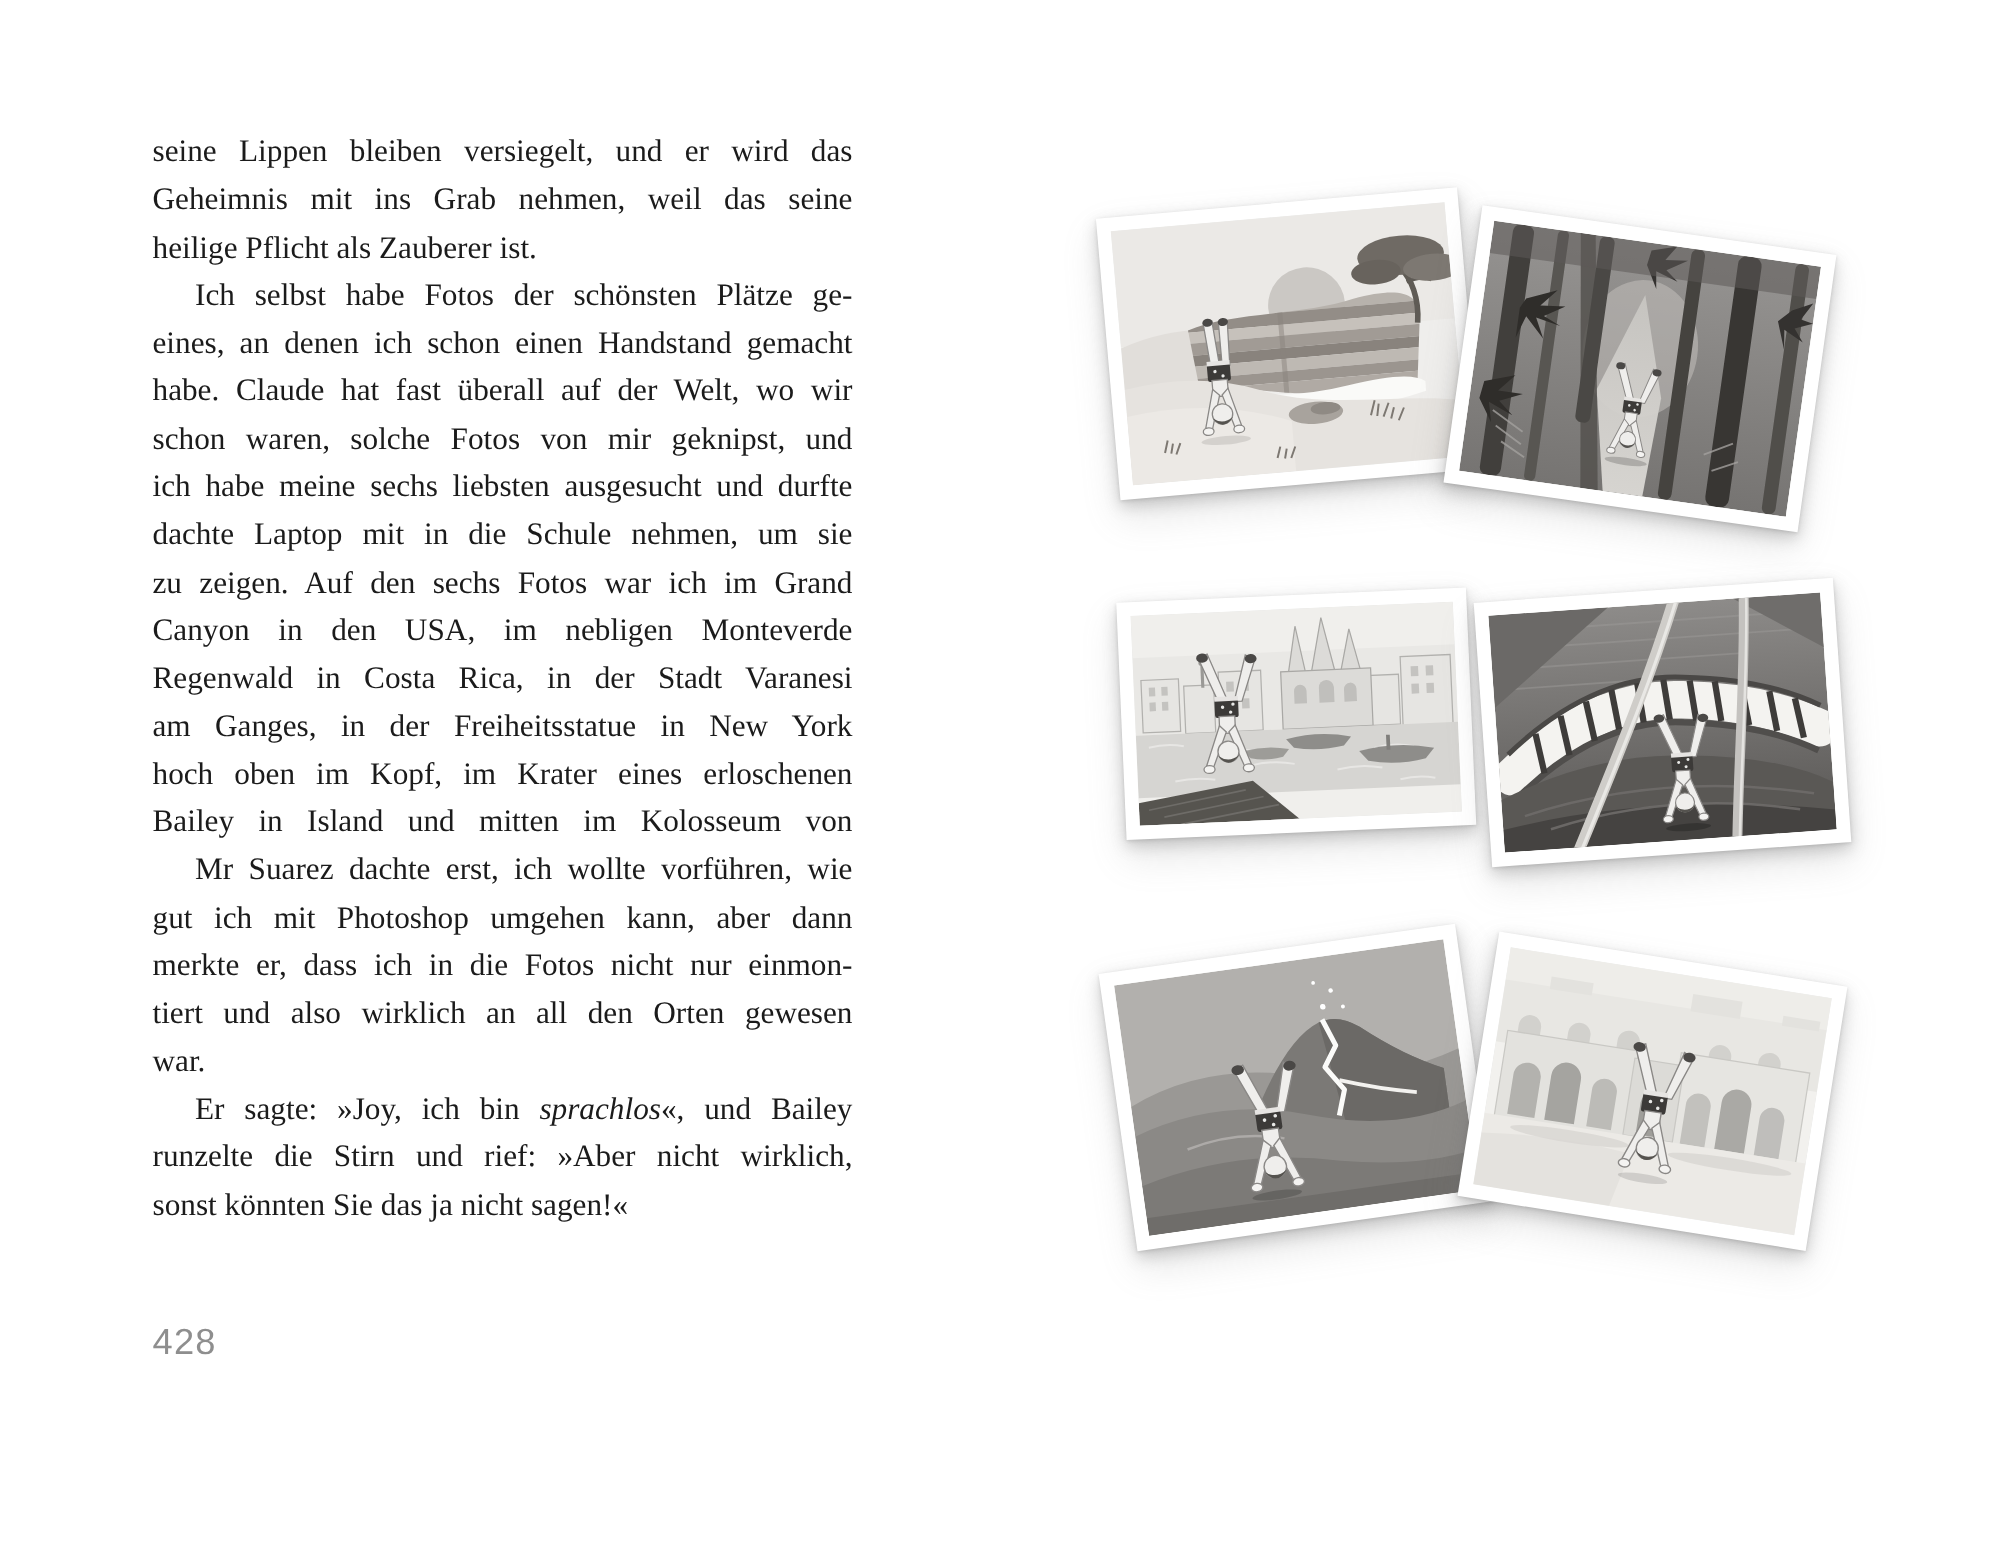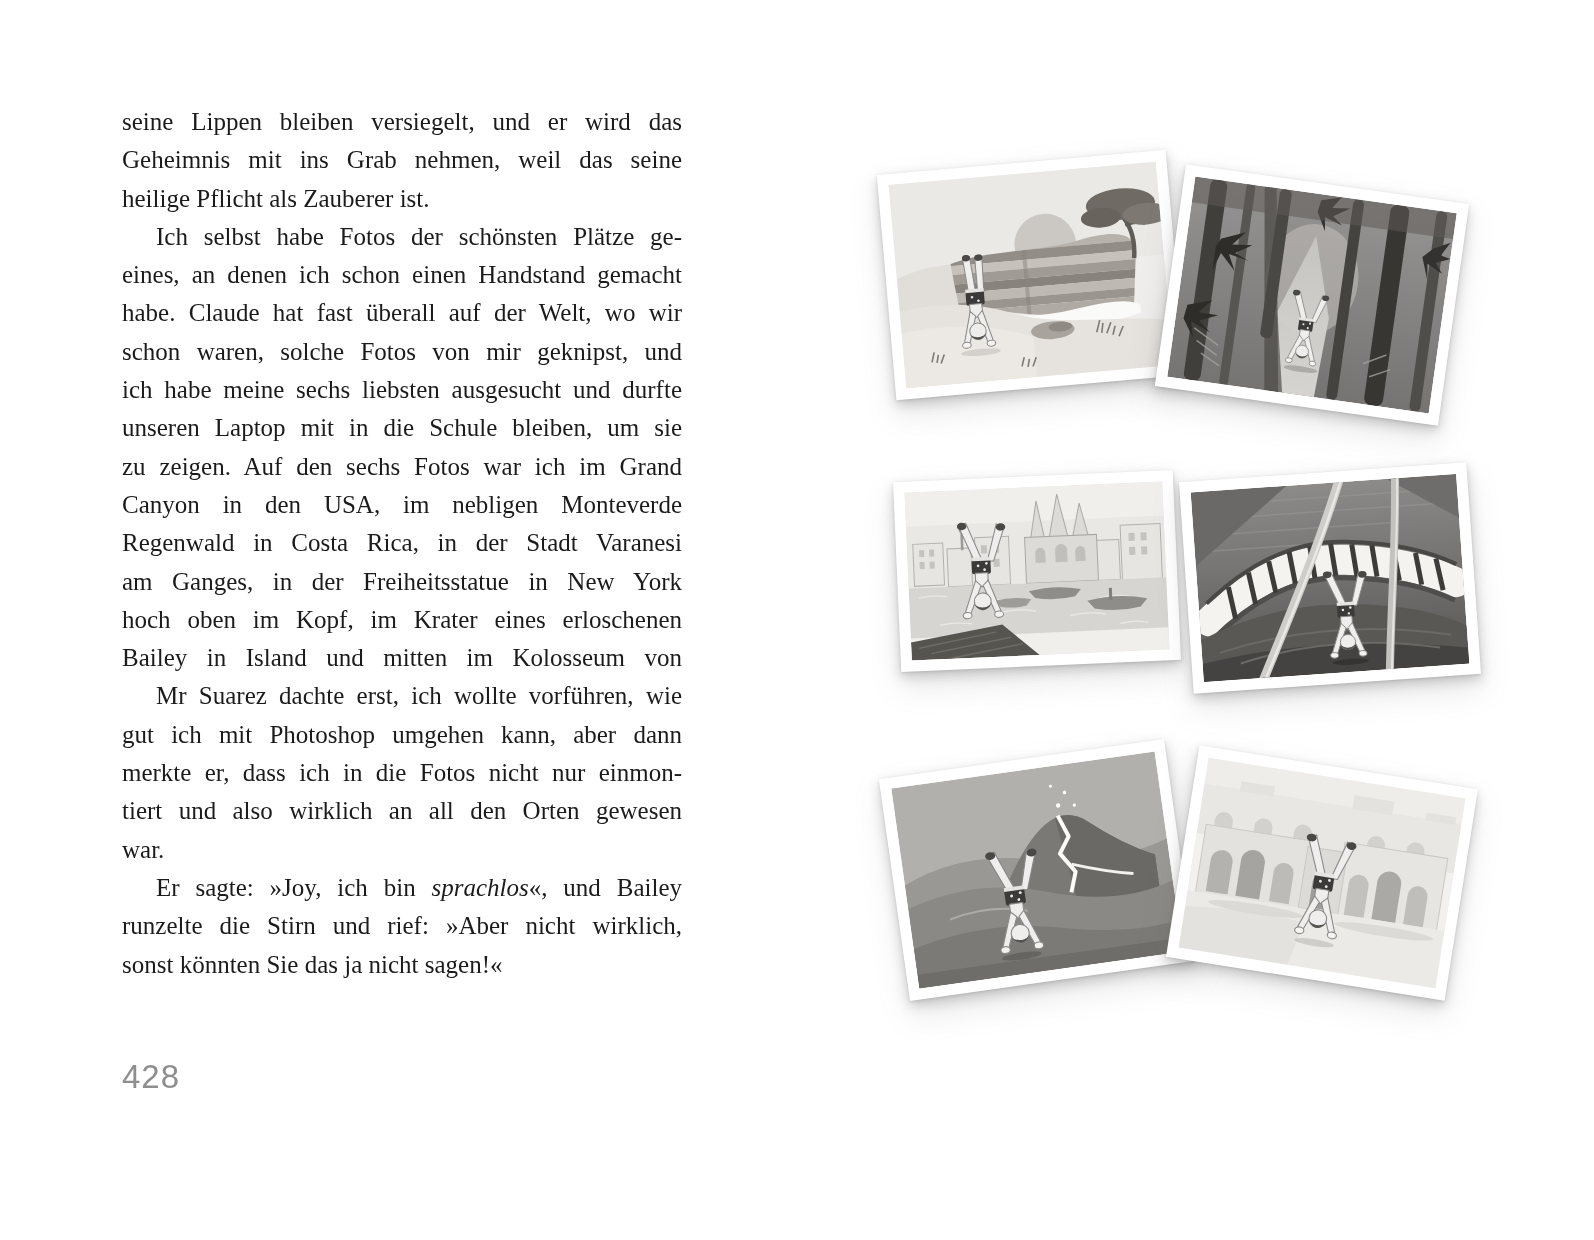--- a/index.html
+++ b/index.html
@@ -7,21 +7,21 @@
           font-family:"Liberation Serif","DejaVu Serif",serif;}
   
   .text-block{position:absolute;left:122px;top:103px;width:560px;
               font-size:25px;line-height:38.3px;color:#1b1b1b;}
   .line{white-space:nowrap;}
   .line.just{text-align:justify;text-align-last:justify;}
   .line.ind{text-indent:34px;}
   .line em{}
   .page-number{position:absolute;left:122px;top:1058px;
                font-family:"Liberation Sans","DejaVu Sans",sans-serif;
-               font-size:33px;color:#8e8e8e;letter-spacing:1px;text-align:center;}
+               font-size:29px;color:#8e8e8e;letter-spacing:1px;text-align:center;}
   
   .polaroid{position:absolute;background:#ffffff;padding:11px;box-sizing:border-box;margin:0;
             box-shadow:0 5px 12px rgba(110,110,110,.32),0 14px 30px rgba(130,130,130,.20),0 1px 3px rgba(90,90,90,.22);}
   .shot{width:100%;height:100%;overflow:hidden;background:#e8e8e6;}
   .shot svg{display:block;width:100%;height:100%;}
   .p1{left:886px;top:162px;width:290px;height:226px;transform:rotate(-5deg);}
   .p2{left:1169px;top:183px;width:286px;height:224px;transform:rotate(8deg);}
   .p3{left:897px;top:476px;width:280px;height:190px;transform:rotate(-2.5deg);}
   .p4{left:1186px;top:472px;width:288px;height:212px;transform:rotate(-4deg);}
   .p5{left:893px;top:758px;width:288px;height:224px;transform:rotate(-8deg);}
@@ -76,21 +76,21 @@
   <div>
     <div class="text-block">
         <div class="line just"><span>seine Lippen bleiben versiegelt, und er wird das</span></div>
         <div class="line just"><span>Geheimnis mit ins Grab nehmen, weil das seine</span></div>
         <div class="line"><span>heilige Pflicht als Zauberer ist.</span></div>
         <div class="line just ind"><span>Ich selbst habe Fotos der schönsten Plätze ge-</span></div>
         <div class="line just"><span>eines, an denen ich schon einen Handstand gemacht</span></div>
         <div class="line just"><span>habe. Claude hat fast überall auf der Welt, wo wir</span></div>
         <div class="line just"><span>schon waren, solche Fotos von mir geknipst, und</span></div>
         <div class="line just"><span>ich habe meine sechs liebsten ausgesucht und durfte</span></div>
-        <div class="line just"><span>unseren Laptop mit in die Schule bleiben, um sie</span></div>
+        <div class="line just"><span>dachte Laptop mit in die Schule nehmen, um sie</span></div>
         <div class="line just"><span>zu zeigen. Auf den sechs Fotos war ich im Grand</span></div>
         <div class="line just"><span>Canyon in den USA, im nebligen Monteverde</span></div>
         <div class="line just"><span>Regenwald in Costa Rica, in der Stadt Varanesi</span></div>
         <div class="line just"><span>am Ganges, in der Freiheitsstatue in New York</span></div>
         <div class="line just"><span>hoch oben im Kopf, im Krater eines erloschenen</span></div>
         <div class="line just"><span>Bailey in Island und mitten im Kolosseum von</span></div>
         <div class="line just ind"><span>Mr Suarez dachte erst, ich wollte vorführen, wie</span></div>
         <div class="line just"><span>gut ich mit Photoshop umgehen kann, aber dann</span></div>
         <div class="line just"><span>merkte er, dass ich in die Fotos nicht nur einmon-</span></div>
         <div class="line just"><span>tiert und also wirklich an all den Orten gewesen</span></div>

